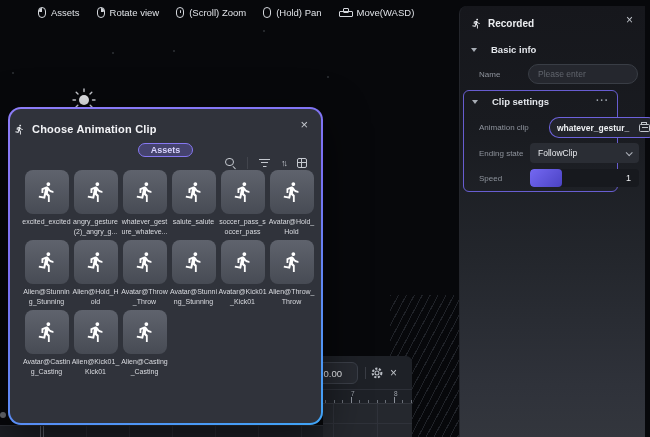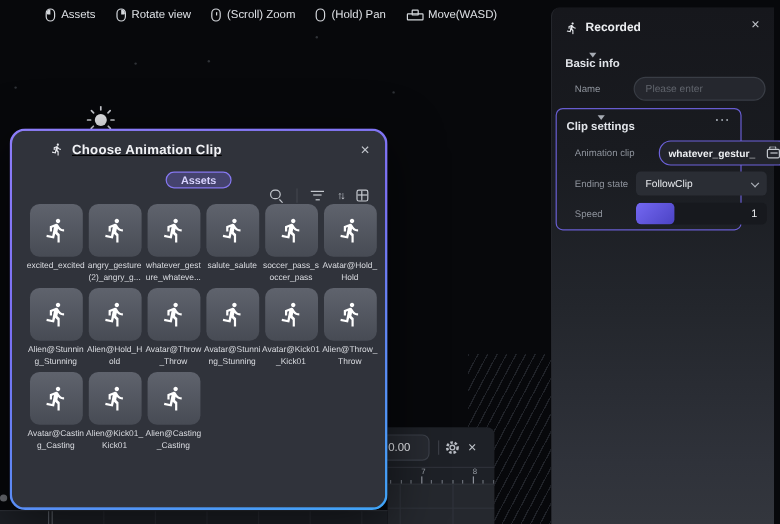--- a/index.html
+++ b/index.html
@@ -49,21 +49,21 @@
   .timeline-left{position:absolute;left:0px;top:425px;width:323px;height:12px;background:#1d2026;border-top:1px solid #2c2f36;}
   .timeline-left .v{position:absolute;top:0;bottom:0;width:1px;background:#282b32;}
   .playhead{position:absolute;left:40px;top:0;bottom:0;width:4px;border-left:1.5px solid #5c616a;border-right:1.5px solid #5c616a;}
 
   
   .modal{position:absolute;left:8px;top:107px;width:315px;height:318px;border-radius:13px;
     border:2px solid transparent;
     background:linear-gradient(#30333b,#30333b) padding-box,
                linear-gradient(160deg,#8d7df8 0%,#7a70f3 40%,var(--accent-blue) 100%) border-box;
     box-shadow:0 12px 44px rgba(0,0,0,.55);}
-  .modal-header{position:relative;height:30px;padding:10px 14px 0 32px;display:flex;gap:7px;text-decoration:underline;}
+  .modal-header{position:relative;height:30px;padding:10px 14px 0 4px;display:flex;align-items:center;gap:7px;}
   .modal-title{color:#f2f3f6;font-size:11px;font-weight:700;letter-spacing:.2px;}
   .modal-close{position:absolute;right:13px;top:9px;color:#c4c8ce;font-size:13px;cursor:pointer;line-height:14px;}
   .modal-toolbar{position:relative;height:26px;margin-top:4px;padding:0 14px;display:flex;align-items:center;flex-direction:column;}
   .pill{height:19px;padding:0 12px;border-radius:10px;border:1px solid #8678f2;background:rgba(124,110,245,.28);
     color:#d9d4ff;font-size:9px;font-weight:700;display:flex;align-items:center;cursor:pointer;}
   .mt-icons{margin-left:auto;display:flex;align-items:center;gap:11px;}
   .icon-search{width:11px;height:11px;position:relative;}
   .icon-search::before{content:"";position:absolute;left:0;top:0;width:6.5px;height:6.5px;border:1.3px solid #c5c9cf;border-radius:50%;}
   .icon-search::after{content:"";position:absolute;right:0.4px;bottom:0.6px;width:4px;height:1.4px;background:#c5c9cf;transform:rotate(45deg);border-radius:1px;}
   .v-div{width:1px;height:12px;background:#42454d;}
@@ -86,21 +86,21 @@
     word-break:break-all;overflow:hidden;display:-webkit-box;-webkit-line-clamp:2;-webkit-box-orient:vertical;}
 
   
   .inspector{position:absolute;left:459px;top:6px;width:186px;height:431px;border-radius:8px 0 0 0;
     background:linear-gradient(180deg,#16171c 0%,#191b20 28%,#23262c 58%,#2f323a 88%,#33363d 100%);
     border-left:1px solid #24262c;}
   .insp-header{position:relative;height:26px;padding:8px 12px 0 11px;display:flex;align-items:center;gap:6px;}
   .insp-title{color:#eceef1;font-size:10px;font-weight:700;}
   .insp-close{position:absolute;right:12px;top:7px;color:#c0c4ca;font-size:12px;cursor:pointer;}
   .runner-sm{width:11px;height:11px;color:#e8eaee;}
-  .sec-head{position:absolute;display:flex;align-items:center;gap:0;color:#e2e5ea;font-size:9.5px;font-weight:700;flex-direction:column;}
+  .sec-head{position:absolute;display:flex;align-items:center;gap:14px;color:#e2e5ea;font-size:9.5px;font-weight:700;}
   .caret{width:0;height:0;border-left:3.5px solid transparent;border-right:3.5px solid transparent;border-top:4.5px solid #a7acb4;cursor:pointer;}
   .row-label{position:absolute;color:#8e939c;font-size:8px;white-space:nowrap;}
   .name-input{position:absolute;left:68px;top:58px;width:110px;height:20px;background:#25272e;border:1px solid #393d45;border-radius:10px;
     color:#e9ebef;font-size:8.5px;padding:0 9px;font-family:"Liberation Sans",sans-serif;}
   .name-input::placeholder{color:#61656d;}
   .clip-box{position:absolute;left:3px;top:84px;width:155px;height:102px;border:1px solid rgba(118,105,240,.85);border-radius:6px;}
   .dots-menu{position:absolute;right:8px;top:4px;color:#9aa0a8;font-size:10px;font-weight:700;letter-spacing:1px;cursor:pointer;}
   .anim-input-wrap{position:absolute;left:66px;top:26px;width:109px;height:21px;background:#22242b;border:1px solid rgba(118,105,240,.9);
     border-radius:10px;display:flex;align-items:center;padding:0 7px;margin-left:19px;}
   .anim-input{flex:1;background:transparent;border:none;outline:none;color:#eef0f3;font-size:8.5px;font-weight:700;width:70px;

